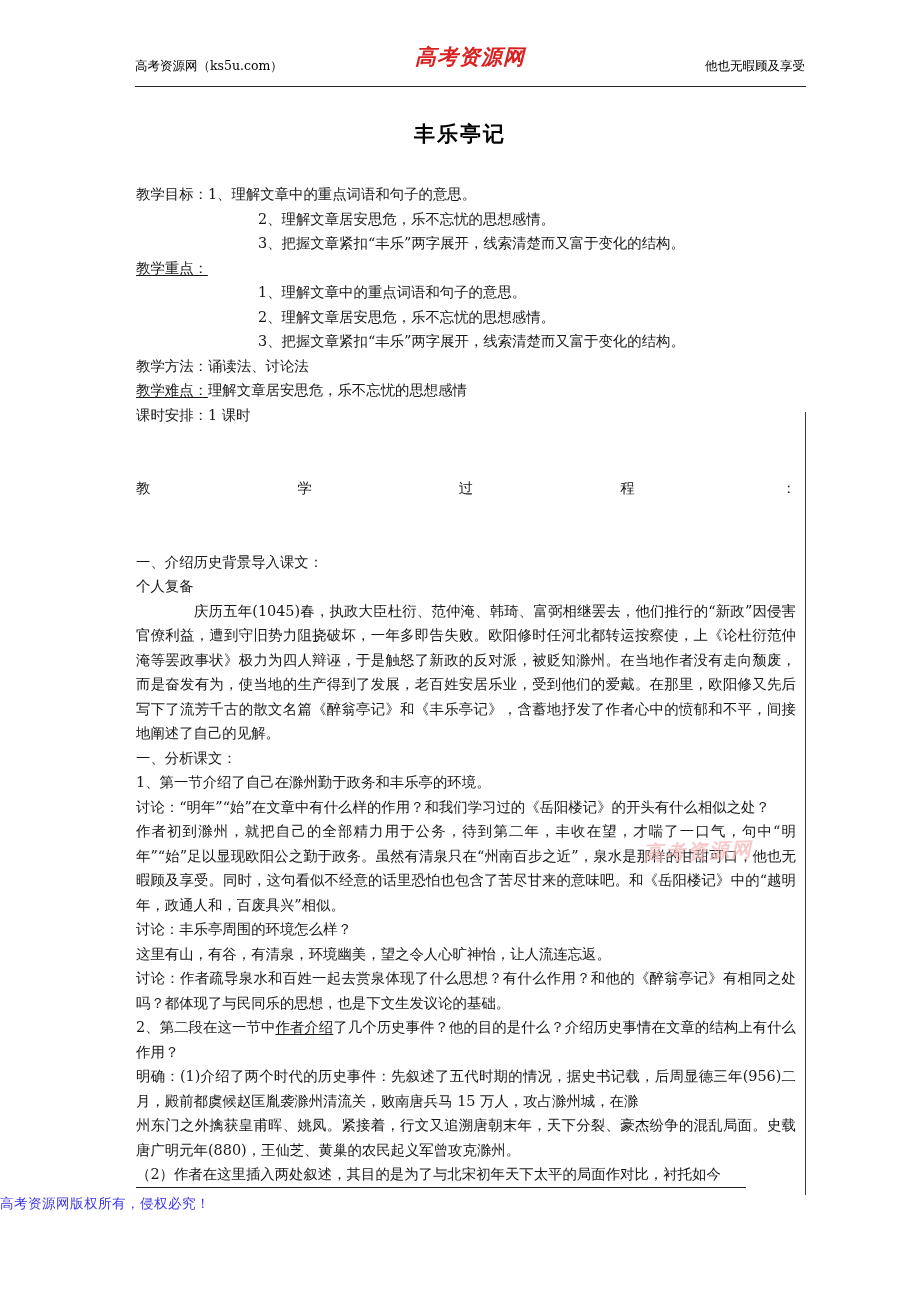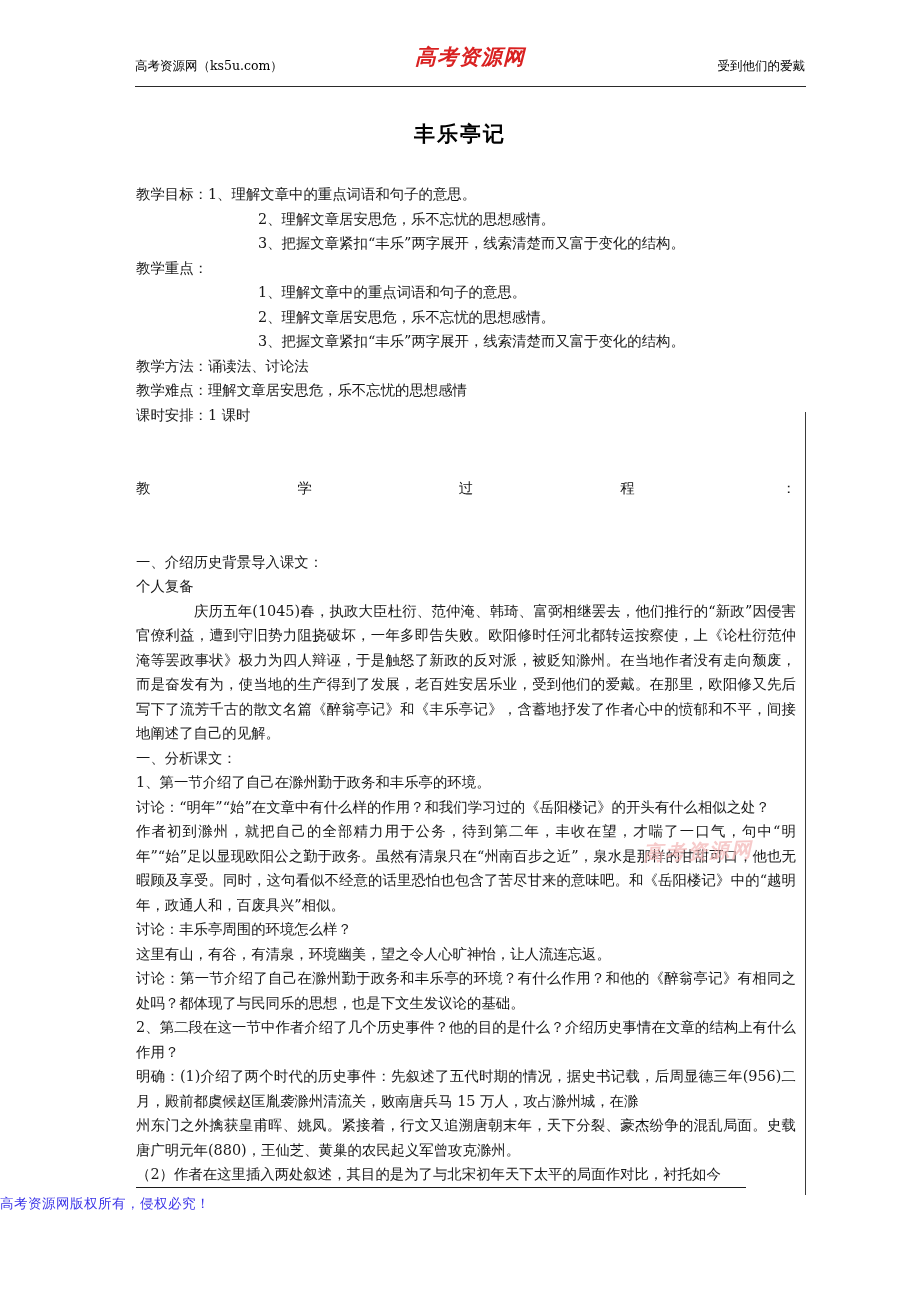--- a/index.html
+++ b/index.html
@@ -106,21 +106,21 @@
     text-align: justify;
   }
   .ln { display: block; white-space: pre-wrap; }
   .ln.indent-1 { padding-left: 122px; }
   .para {
     display: block;
     text-align: justify;
     text-justify: inter-ideograph;
   }
   .para.first-indent { text-indent: 58px; }
-  .u { text-underline-offset: 2px; }
+  .u { text-decoration: underline; text-underline-offset: 2px; }
 
   .spread {
     display: flex;
     justify-content: space-between;
     width: 660px;
   }
   .spread span { display: inline-block; }
 
   
   .watermark {
@@ -159,21 +159,21 @@
   }
 </style>
 </head>
 <body>
 
 <div class="page">
 
   <div class="header">
     <div class="header-left">高考资源网（ks5u.com）</div>
     <div class="header-logo">高考资源网</div>
-    <div class="header-right">受到他们的爱戴</div>
+    <div class="header-right">他也无暇顾及享受</div>
   </div>
   <div class="header-rule"></div>
 
   <div class="frame-vline"></div>
 
   <div class="doc-title">丰乐亭记</div>
 
   <div class="body-block">
 
     <div class="ln"><span>教学目标：</span><span>1、理解文章中的重点词语和句子的意思。</span></div>
@@ -204,21 +204,21 @@
 
     <div class="ln">个人复备</div>
     <div class="para first-indent">庆历五年(1045)春，执政大臣杜衍、范仲淹、韩琦、富弼相继罢去，他们推行的“新政”因侵害官僚利益，遭到守旧势力阻挠破坏，一年多即告失败。欧阳修时任河北都转运按察使，上《论杜衍范仲淹等罢政事状》极力为四人辩诬，于是触怒了新政的反对派，被贬知滁州。在当地作者没有走向颓废，而是奋发有为，使当地的生产得到了发展，老百姓安居乐业，受到他们的爱戴。在那里，欧阳修又先后写下了流芳千古的散文名篇《醉翁亭记》和《丰乐亭记》，含蓄地抒发了作者心中的愤郁和不平，间接地阐述了自己的见解。</div>
 
     <div class="ln">一、分析课文：</div>
     <div class="para">1、第一节介绍了自己在滁州勤于政务和丰乐亭的环境。</div>
     <div class="para">讨论：“明年”“始”在文章中有什么样的作用？和我们学习过的《岳阳楼记》的开头有什么相似之处？</div>
     <div class="para">作者初到滁州，就把自己的全部精力用于公务，待到第二年，丰收在望，才喘了一口气，句中“明年”“始”足以显现欧阳公之勤于政务。虽然有清泉只在“州南百步之近”，泉水是那样的甘甜可口，他也无暇顾及享受。同时，这句看似不经意的话里恐怕也包含了苦尽甘来的意味吧。和《岳阳楼记》中的“越明年，政通人和，百废具兴”相似。</div>
     <div class="para">讨论：丰乐亭周围的环境怎么样？</div>
     <div class="para">这里有山，有谷，有清泉，环境幽美，望之令人心旷神怡，让人流连忘返。</div>
-    <div class="para">讨论：第一节介绍了自己在滁州勤于政务和丰乐亭的环境？有什么作用？和他的《醉翁亭记》有相同之处吗？都体现了与民同乐的思想，也是下文生发议论的基础。</div>
+    <div class="para">讨论：作者疏导泉水和百姓一起去赏泉体现了什么思想？有什么作用？和他的《醉翁亭记》有相同之处吗？都体现了与民同乐的思想，也是下文生发议论的基础。</div>
 
     <div class="para"><span>2、第二段在这一节中</span><span class="u">作者介绍</span><span>了几个历史事件？他的目的是什么？介绍历史事情在文章的结构上有什么作用？</span></div>
 
     <div class="para">明确：(1)介绍了两个时代的历史事件：先叙述了五代时期的情况，据史书记载，后周显德三年(956)二月，殿前都虞候赵匡胤袭滁州清流关，败南唐兵马 15 万人，攻占滁州城，在滁</div>
     <div class="para">州东门之外擒获皇甫晖、姚凤。紧接着，行文又追溯唐朝末年，天下分裂、豪杰纷争的混乱局面。史载唐广明元年(880)，王仙芝、黄巢的农民起义军曾攻克滁州。</div>
     <div class="para">（2）作者在这里插入两处叙述，其目的是为了与北宋初年天下太平的局面作对比，衬托如今</div>
 
   </div>
 
   <div class="watermark">高考资源网</div>

